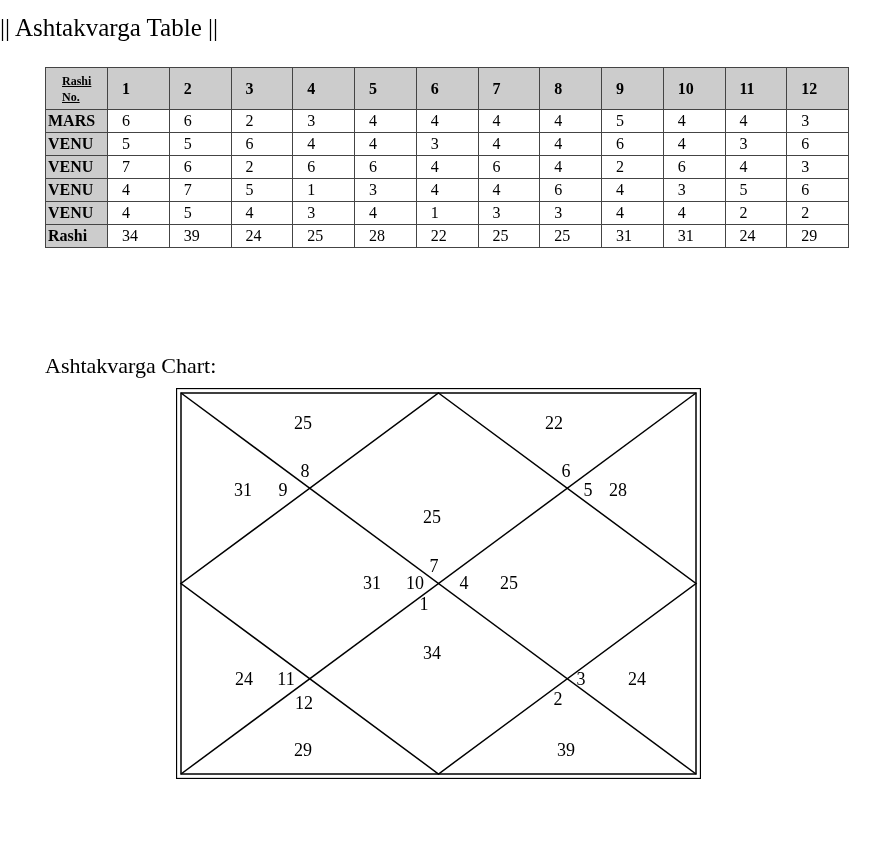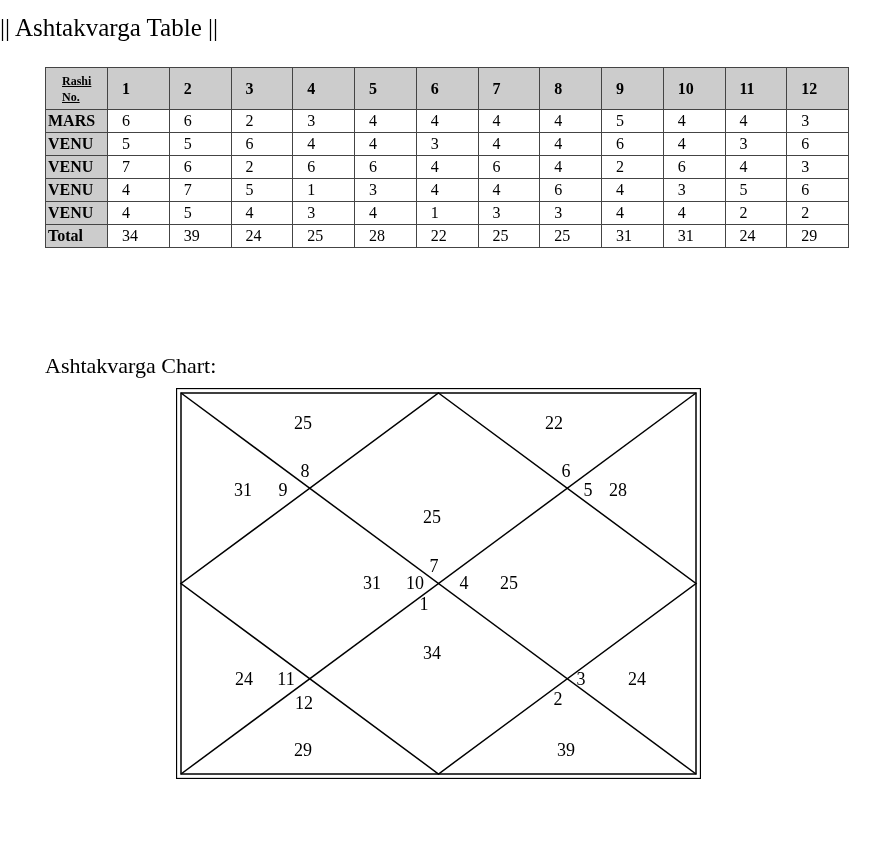--- a/index.html
+++ b/index.html
@@ -152,21 +152,21 @@
         <td>4</td>
         <td>1</td>
         <td>3</td>
         <td>3</td>
         <td>4</td>
         <td>4</td>
         <td>2</td>
         <td>2</td>
       </tr>
       <tr>
-        <td class="rowhead">Total</td>
+        <td class="rowhead">Rashi</td>
         <td>34</td>
         <td>39</td>
         <td>24</td>
         <td>25</td>
         <td>28</td>
         <td>22</td>
         <td>25</td>
         <td>25</td>
         <td>31</td>
         <td>31</td>

